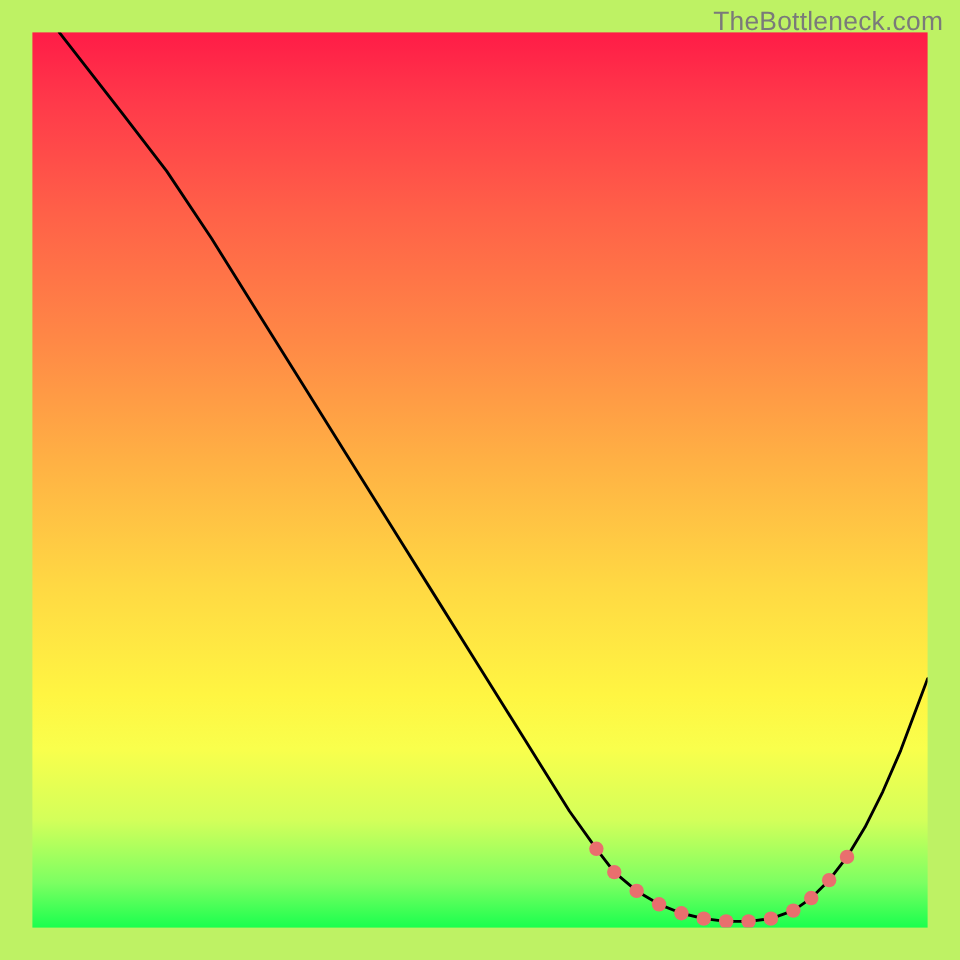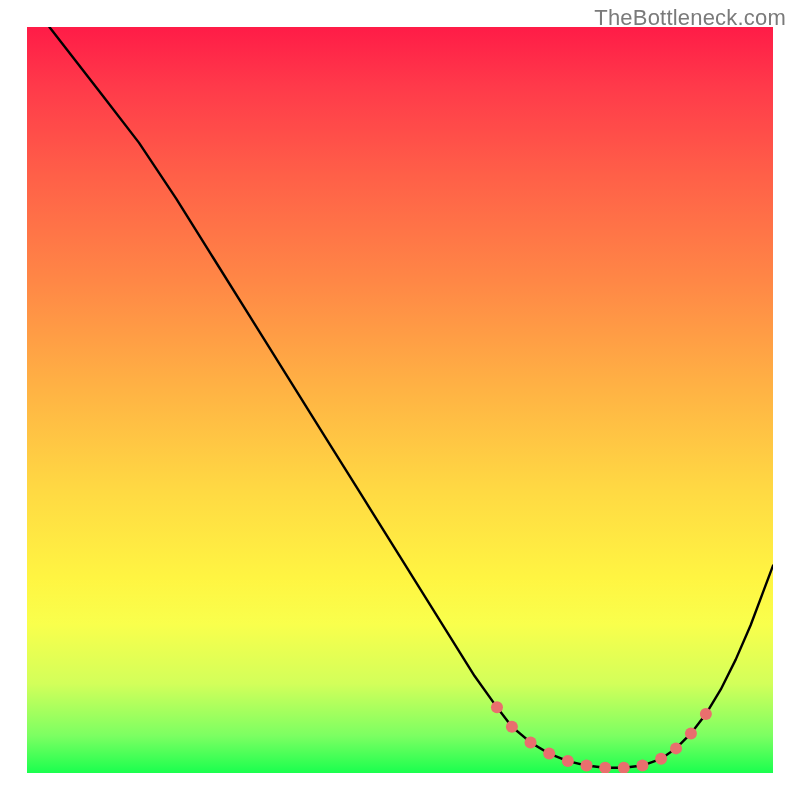--- a/index.html
+++ b/index.html
@@ -8,21 +8,21 @@
     width: 800px;
     height: 800px;
     background: #000;
     overflow: hidden;
     font-family: Arial, Helvetica, sans-serif;
   }
   .frame {
     position: relative;
     width: 800px;
     height: 800px;
-    background: #ffffff;
+    background: #bef264;
   }
   .plot-area {
     position: absolute;
     left: 27px;
     top: 27px;
     width: 746px;
     height: 746px;
     
     background: linear-gradient(
       to bottom,

